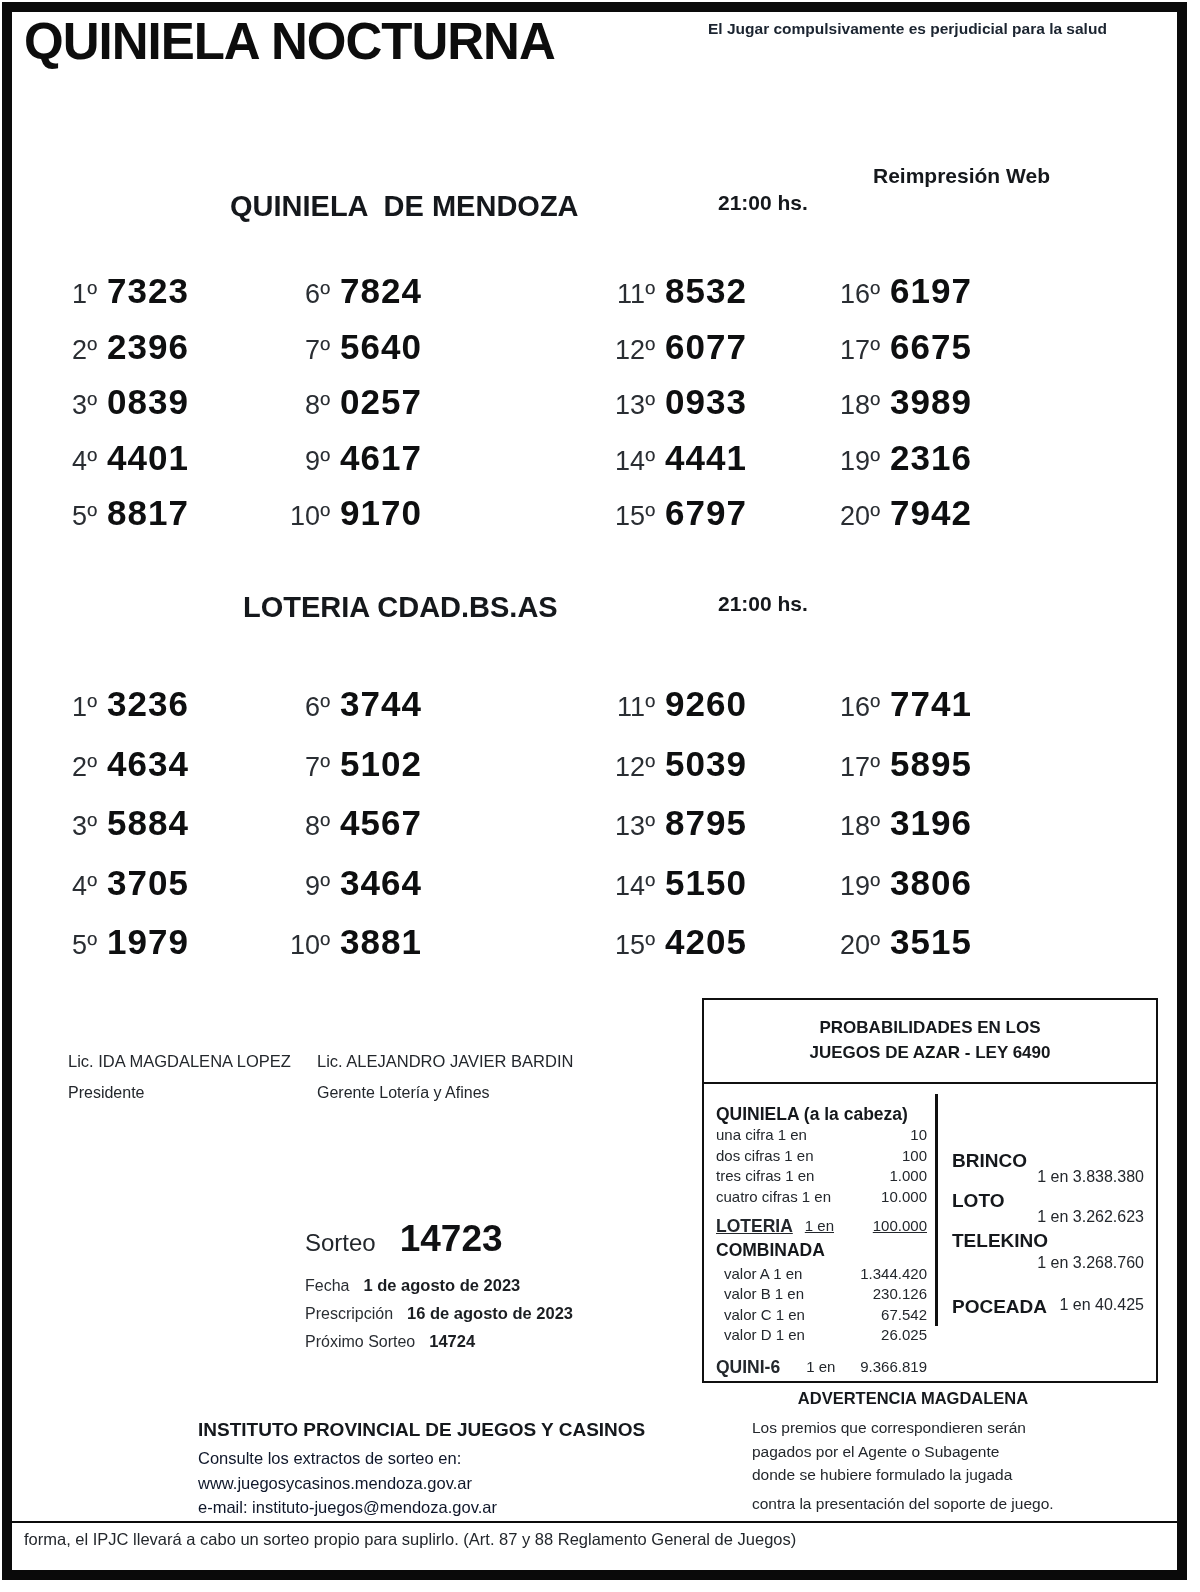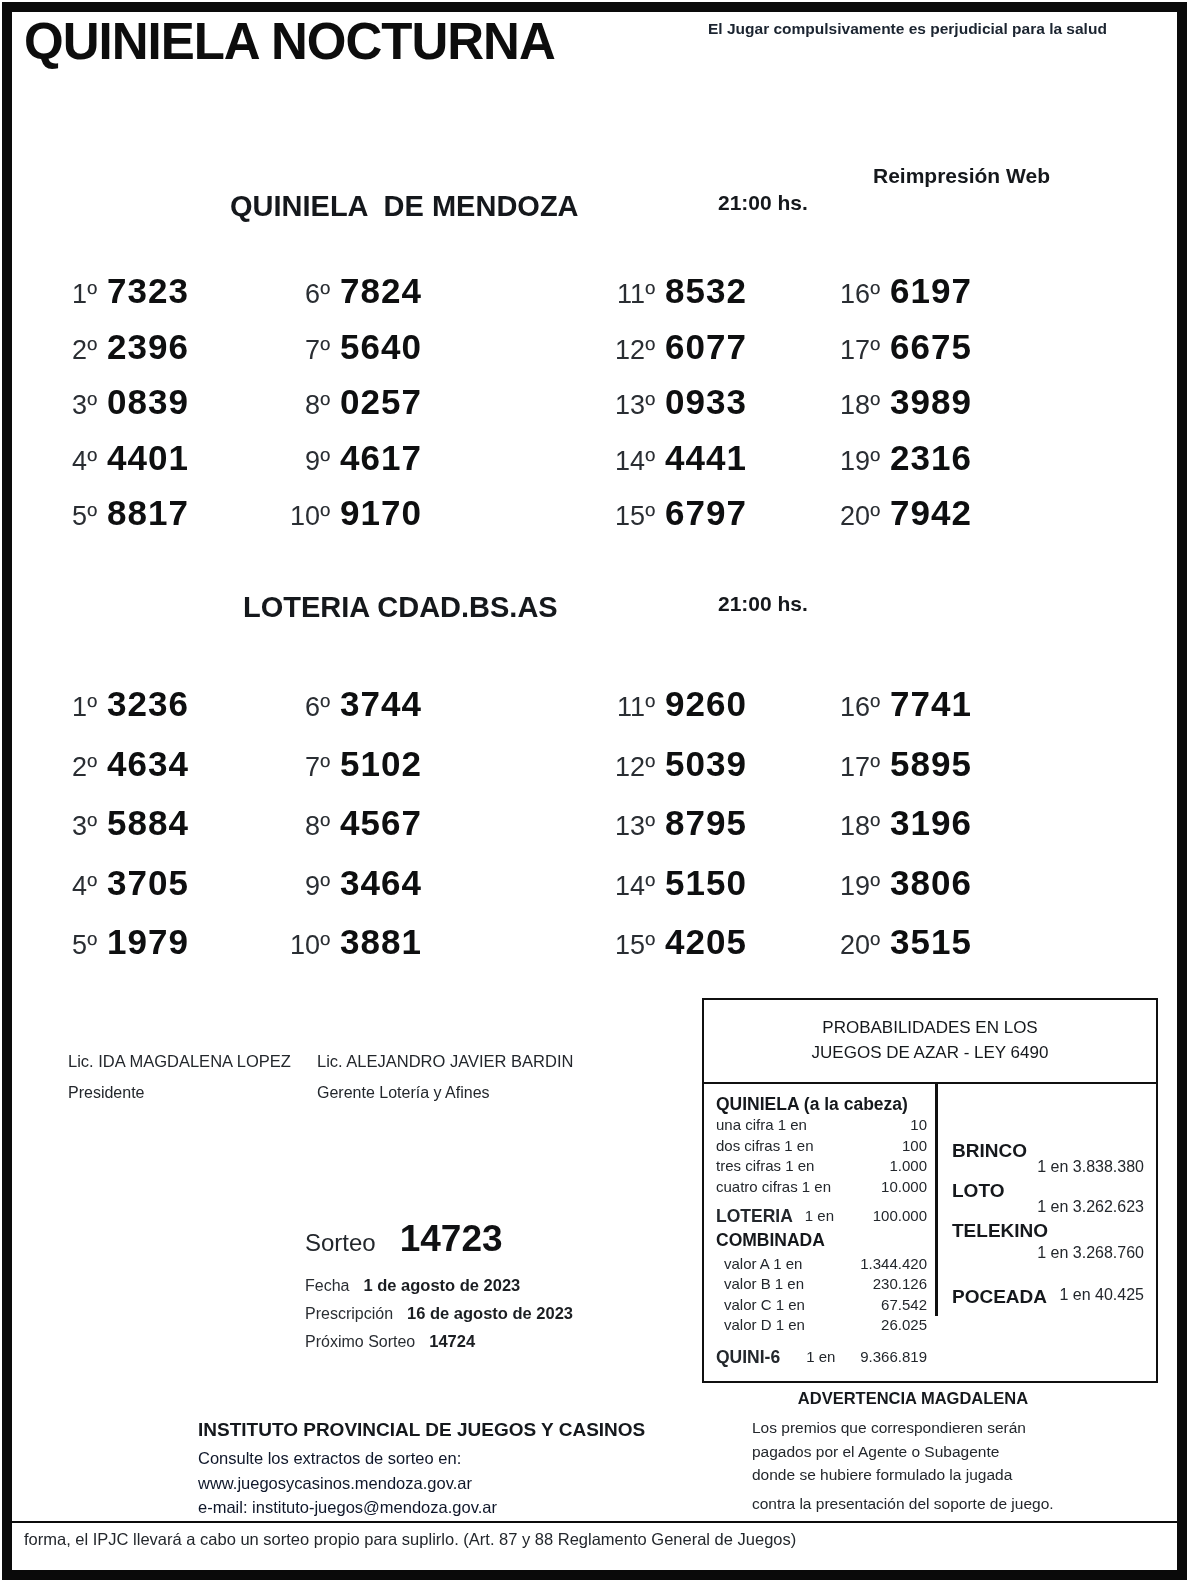--- a/index.html
+++ b/index.html
@@ -33,29 +33,29 @@
   .sorteo-num{margin-left:24px;font-size:37px;font-weight:700;color:#101113;}
   .info-row{display:flex;align-items:baseline;margin-top:9px;}
   .info-row.first{margin-top:16px;}
   .info-label{font-size:16px;color:#2a2e33;}
   .info-value{margin-left:14px;font-size:16.5px;font-weight:bold;color:#1b1e22;}
 
   .prob-box{left:702px;top:998px;width:456px;height:385px;border:2.5px solid #101010;
             box-sizing:border-box;background:#fff;}
   .prob-head{height:84px;border-bottom:2.5px solid #101010;box-sizing:border-box;
              text-align:center;padding-top:15px;}
-  .prob-head div{font-size:17px;font-weight:normal;line-height:25px;color:#15181c;}
-  .prob-body{display:flex;height:232px;}
+  .prob-head div{font-size:17px;font-weight:bold;line-height:25px;color:#15181c;}
+  .prob-body{display:flex;height:232px;margin-top:10px;}
   .prob-left{width:234px;box-sizing:border-box;border-right:3px solid #101010;
              padding:10px 8px 6px 12px;}
   .prob-right{flex:1;padding:56px 12px 0 14px;box-sizing:border-box;}
   .prob-subhead{font-size:17.5px;font-weight:bold;color:#15181c;}
   .prob-row{display:flex;align-items:center;font-size:15px;line-height:20.5px;color:#23272c;}
   .prob-row .v{margin-left:auto;}
-  .loteria-row{margin-top:9px;}
+  .loteria-row{margin-top:9px;text-decoration:underline;}
   .loteria-row .nm{font-size:17.5px;font-weight:bold;}
   .loteria-row .mid{margin-left:12px;font-size:15px;}
   .combinada-head{margin-top:3px;}
   .comb-rows{padding-left:8px;margin-top:3px;}
   .quini-row{margin-top:11px;}
   .quini-row .nm{font-size:17.5px;font-weight:bold;}
   .quini-row .mid{margin-left:26px;font-size:15px;}
   .game-row{display:flex;align-items:flex-end;min-height:36px;}
   .game-name{align-self:flex-start;font-size:19px;font-weight:bold;color:#15181c;}
   .game-val{margin-left:auto;font-size:16px;color:#23272c;}

